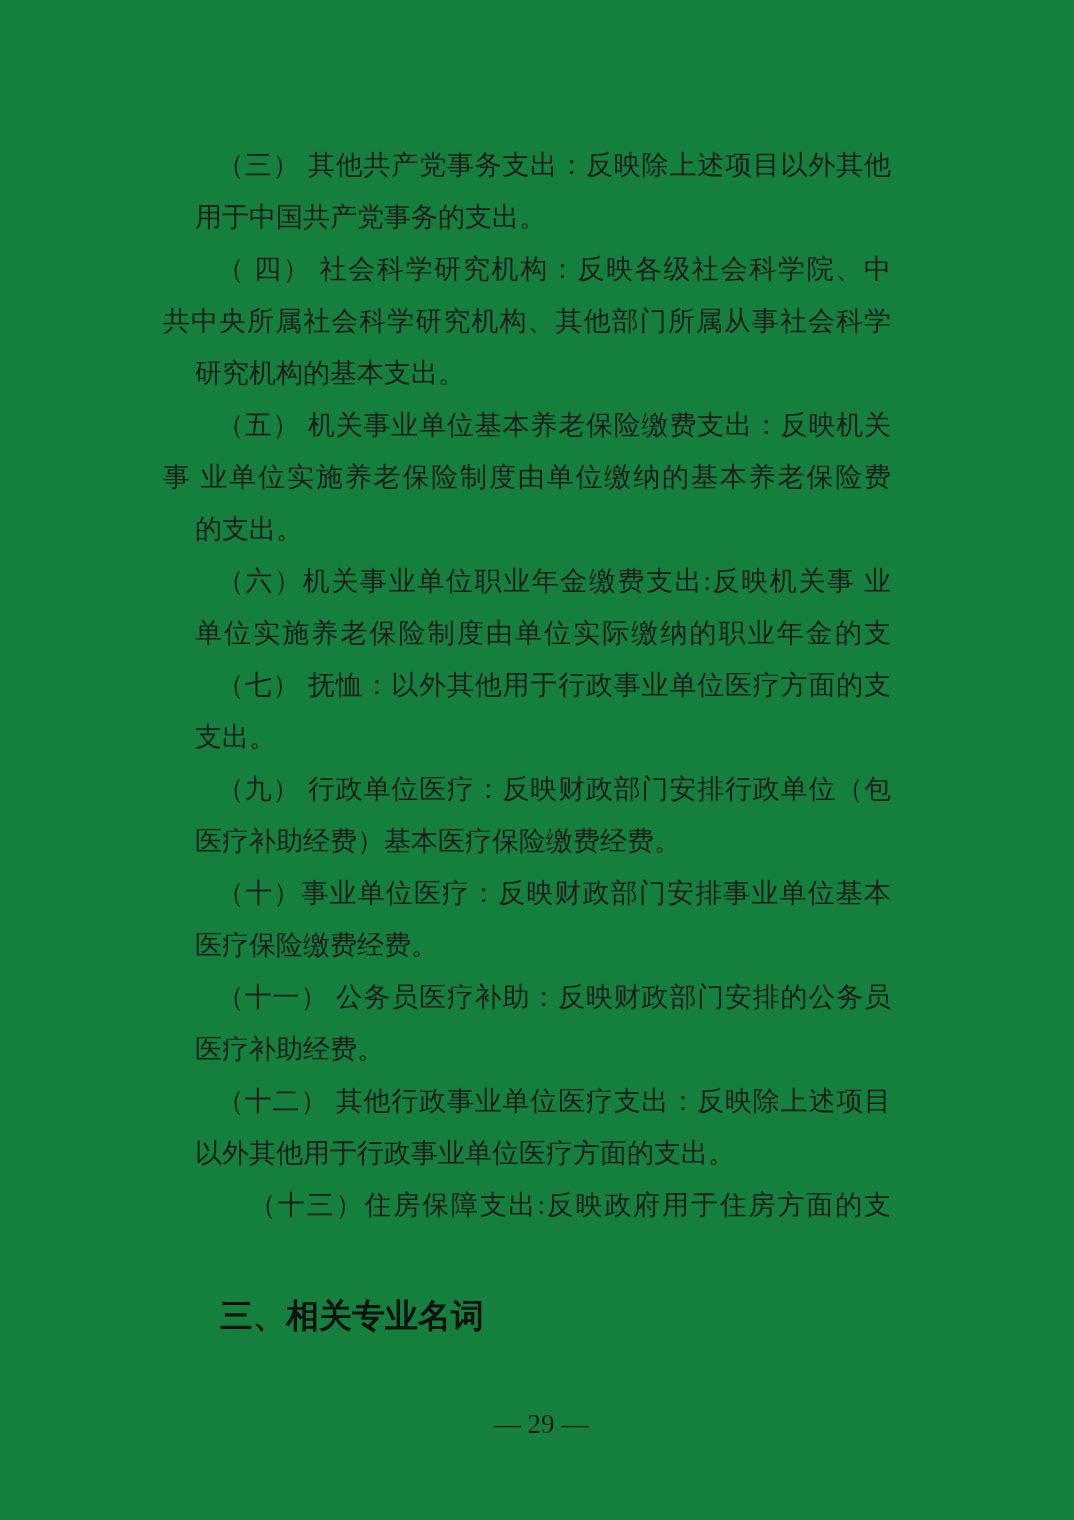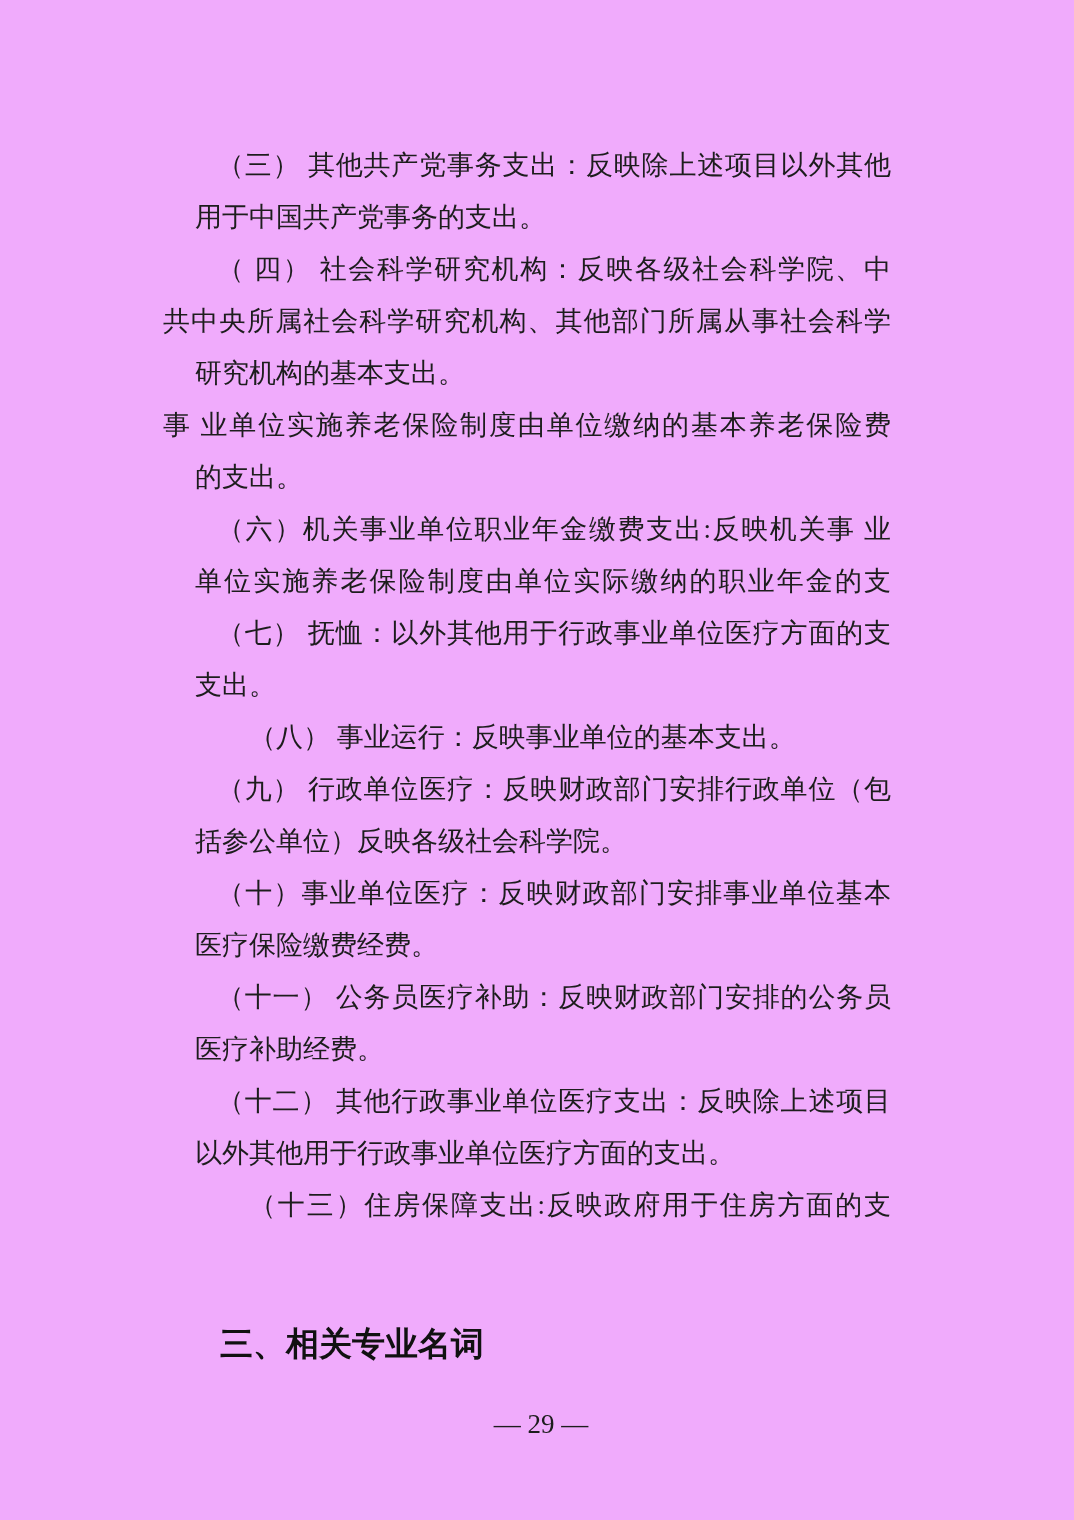--- a/index.html
+++ b/index.html
@@ -4,21 +4,21 @@
 <style>
   html, body {
     margin: 0;
     padding: 0;
     background: #ffffff;
   }
   .page {
     position: relative;
     width: 1074px;
     height: 1520px;
-    background: #f0abfc;
+    background: #15803d;
     overflow: hidden;
     font-family: "Liberation Serif", "DejaVu Serif", serif;
     color: #1d1d1d;
   }
   .body-text {
     position: absolute;
     left: 163px;
     top: 139px;
     width: 728px;
     font-size: 27px;
@@ -29,21 +29,21 @@
     line-height: 52px;
     text-align: justify;
     text-align-last: justify;
     overflow: hidden;
   }
   .line.first { text-indent: 54px; }
   .line.last  { text-align-last: left; margin-left: 32px; }
   .section-heading {
     position: absolute;
     left: 163px;
-    top: 1324px;
+    top: 1296px;
     width: 728px;
     font-family: "Liberation Sans", "DejaVu Sans", sans-serif;
     font-weight: 700;
     font-size: 33px;
     line-height: 40px;
     text-indent: 57px;
     color: #111111;
   }
   .page-footer {
     position: absolute;
@@ -65,37 +65,35 @@
       <div class="para">
         <div class="line first">（三） 其他共产党事务支出：反映除上述项目以外其他</div>
         <div class="line last">用于中国共产党事务的支出。</div>
       </div>
       <div class="para">
         <div class="line first">（ 四） 社会科学研究机构：反映各级社会科学院、中</div>
         <div class="line">共中央所属社会科学研究机构、其他部门所属从事社会科学</div>
         <div class="line last">研究机构的基本支出。</div>
       </div>
       <div class="para">
+        <div class="line first">（五） 机关事业单位基本养老保险缴费支出：反映机关</div>
         <div class="line">事 业单位实施养老保险制度由单位缴纳的基本养老保险费</div>
         <div class="line last">的支出。</div>
       </div>
       <div class="para">
         <div class="line first">（六）机关事业单位职业年金缴费支出:反映机关事 业</div>
         <div class="line last">单位实施养老保险制度由单位实际缴纳的职业年金的支出。</div>
       </div>
       <div class="para">
         <div class="line first">（七） 抚恤：以外其他用于行政事业单位医疗方面的支出</div>
         <div class="line last">支出。</div>
       </div>
       <div class="para">
-        <div class="line first last">（八） 事业运行：反映事业单位的基本支出。</div>
-      </div>
-      <div class="para">
         <div class="line first">（九） 行政单位医疗：反映财政部门安排行政单位（包</div>
-        <div class="line last">括参公单位）反映各级社会科学院。</div>
+        <div class="line last">医疗补助经费）基本医疗保险缴费经费。</div>
       </div>
       <div class="para">
         <div class="line first">（十）事业单位医疗：反映财政部门安排事业单位基本</div>
         <div class="line last">医疗保险缴费经费。</div>
       </div>
       <div class="para">
         <div class="line first">（十一） 公务员医疗补助：反映财政部门安排的公务员</div>
         <div class="line last">医疗补助经费。</div>
       </div>
       <div class="para">

